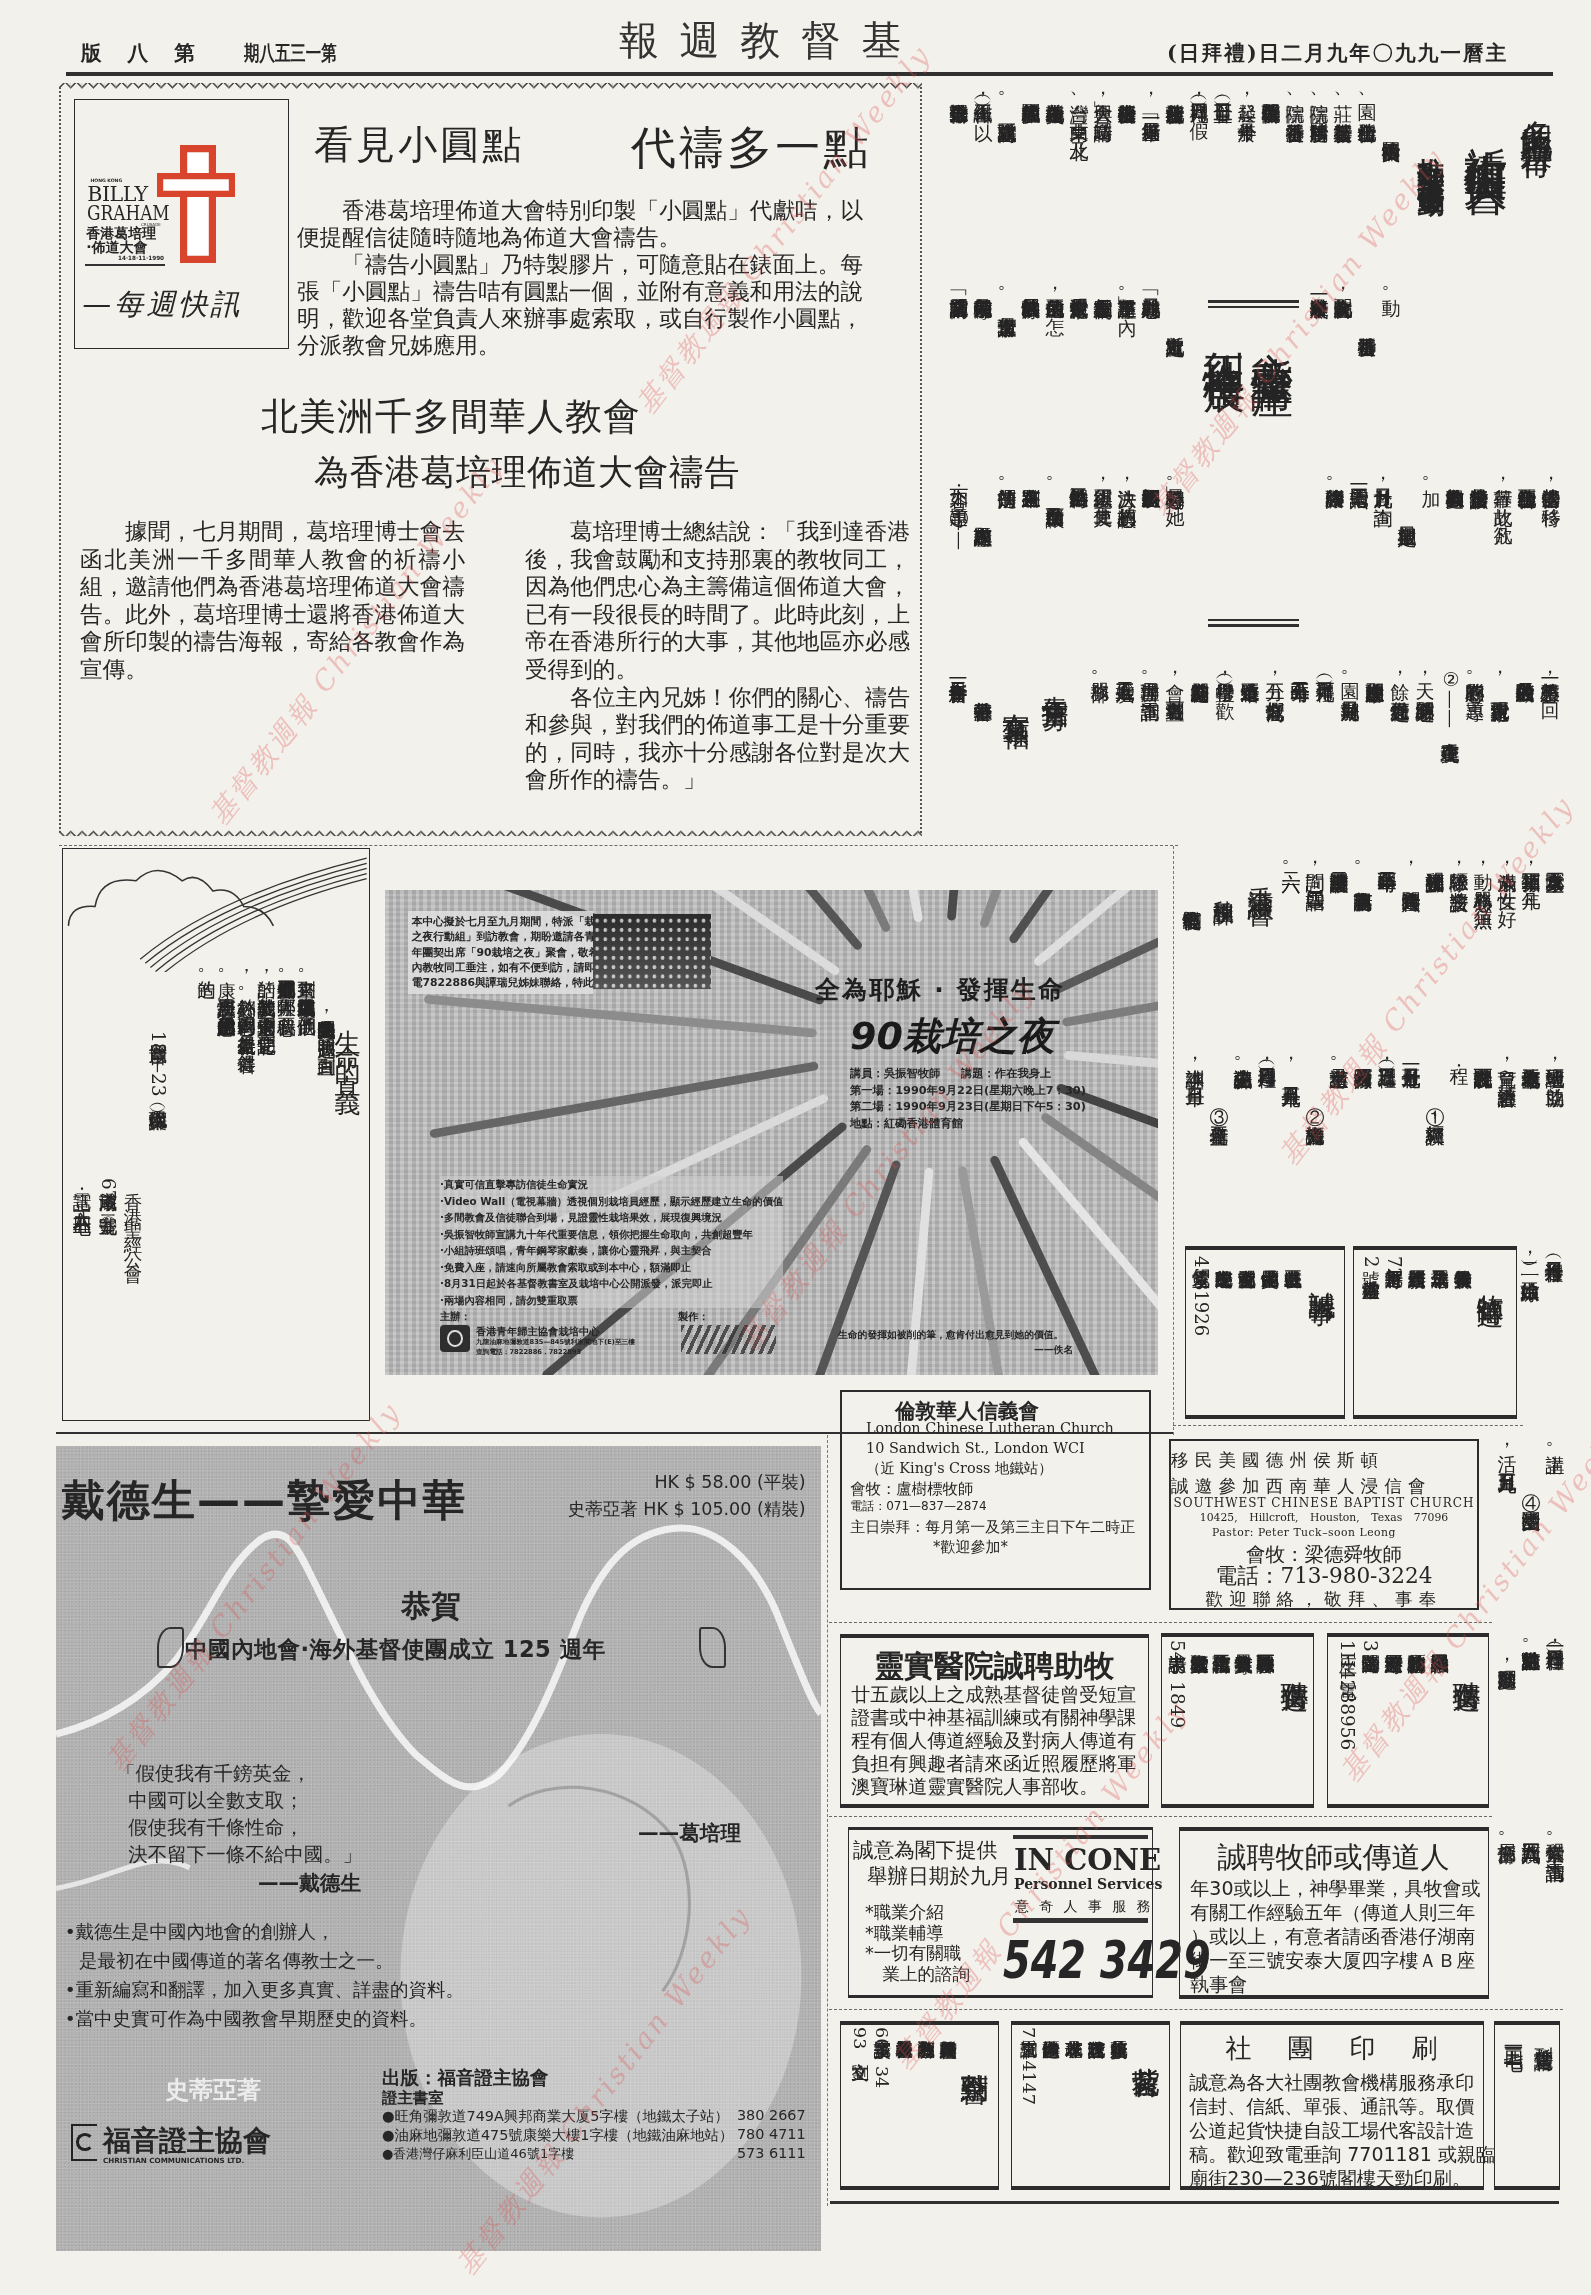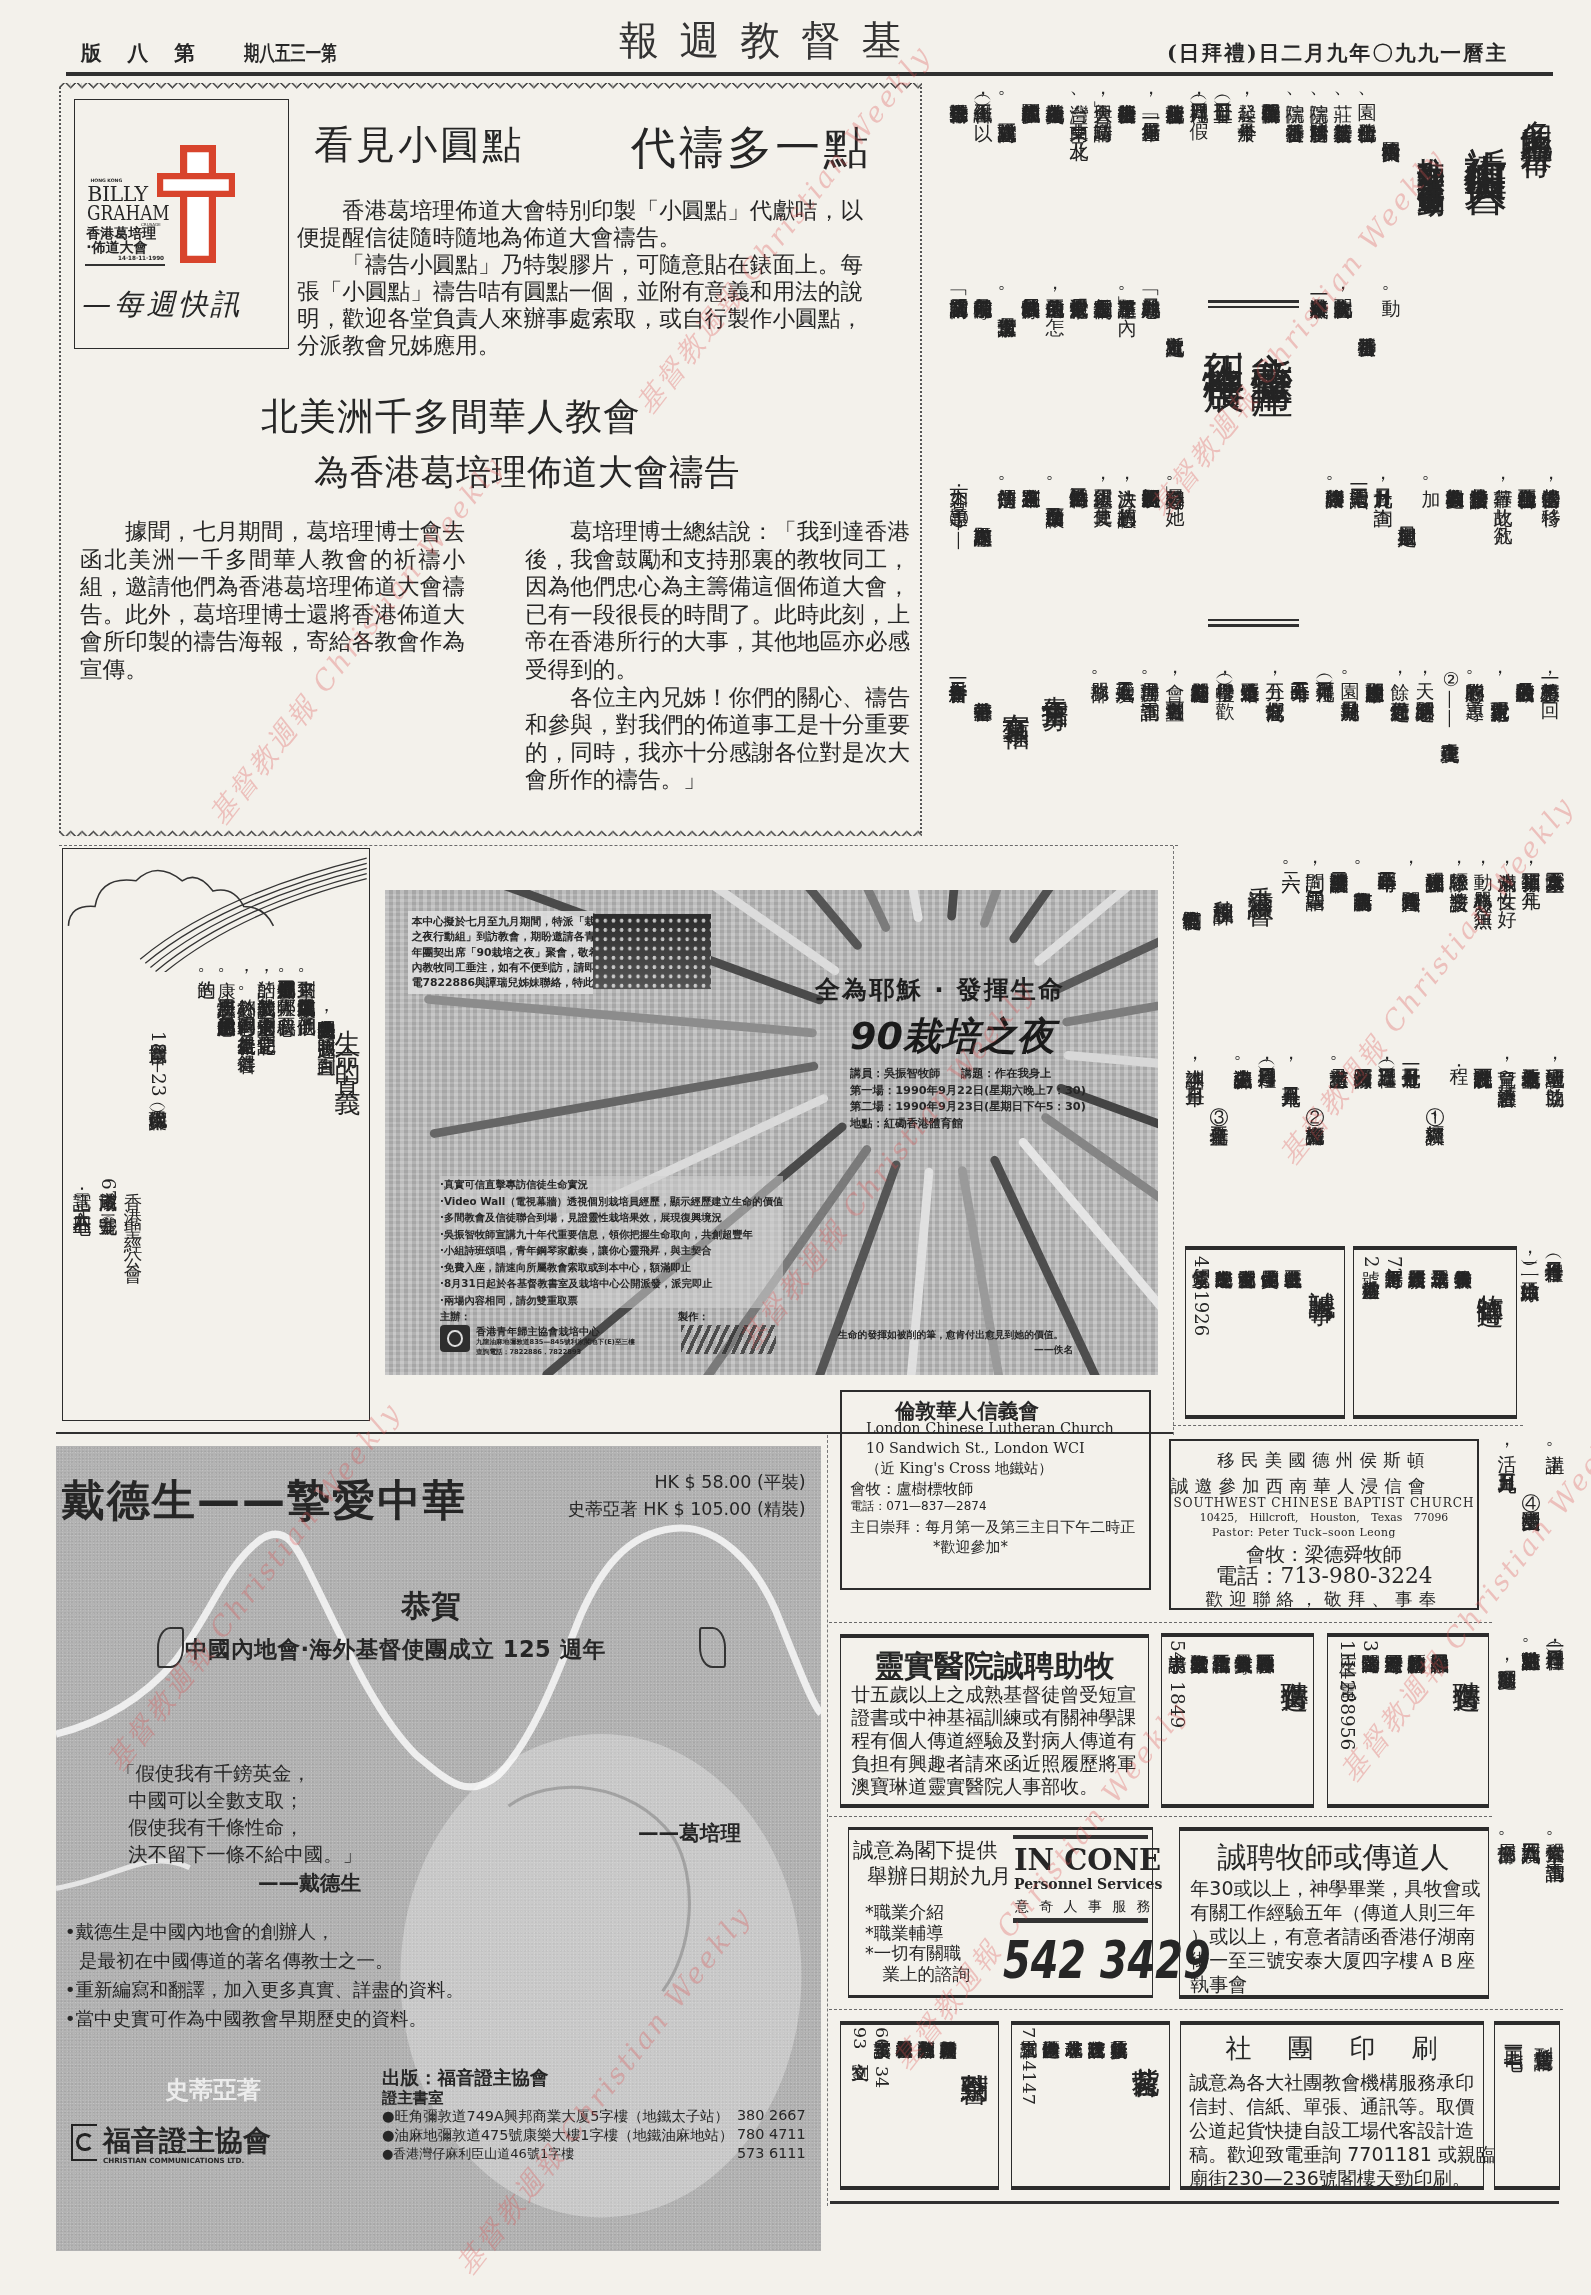--- a/index.html
+++ b/index.html
@@ -442,21 +442,21 @@
     <div class="h serif" style="left:24px;top:28px;font-size:14.4px">London Chinese Lutheran Church</div>
     <div class="h serif" style="left:24px;top:48px;font-size:14.4px">10 Sandwich St., London WCI</div>
     <div class="h serif" style="left:24px;top:67px;font-size:14.4px">（近 King's Cross 地鐵站）</div>
     <div class="h" style="left:8.2px;top:87px;font-size:15.4px">會牧：盧樹標牧師</div>
     <div class="h" style="left:8.2px;top:106px;font-size:12px">電話：071—837—2874</div>
     <div class="h" style="left:8.2px;top:126px;font-size:15px">主日崇拜：每月第一及第三主日下午二時正</div>
     <div class="h" style="left:91px;top:146px;font-size:15px">*歡迎參加*</div>
   </div>
 
   <div class="box" style="left:1169px;top:1439px;width:310px;height:171px;border-width:2.1px">
-    <div class="h serif" style="left:0;width:306px;text-align:center;top:6.7px;font-size:17.5px;letter-spacing:6.2px">移民美國德州侯斯頓</div>
+    <div class="h serif" style="left:0;width:306px;top:6.7px;font-size:17.5px;letter-spacing:6.2px">移民美國德州侯斯頓</div>
     <div class="h serif" style="left:0;width:306px;top:33px;font-size:17.5px;letter-spacing:6.2px">誠邀參加西南華人浸信會</div>
     <div class="h serif" style="left:0;width:306px;text-align:center;top:55px;font-size:12px;letter-spacing:1px">SOUTHWEST CHINESE BAPTIST CHURCH</div>
     <div class="h serif" style="left:0;width:306px;text-align:center;top:70px;font-size:10.8px;word-spacing:8.2px">10425, Hillcroft, Houston, Texas 77096</div>
     <div class="h serif" style="left:0;width:266px;text-align:center;top:85px;font-size:10.8px;letter-spacing:0.5px">Pastor: Peter Tuck–soon Leong</div>
     <div class="h serif" style="left:0;width:306px;text-align:center;top:100px;font-size:19.5px">會牧：梁德舜牧師</div>
     <div class="h serif" style="left:0;width:306px;text-align:center;top:120px;font-size:21.6px">電話：713-980-3224</div>
     <div class="h serif" style="left:0;width:306px;text-align:center;top:146px;font-size:17.5px;letter-spacing:6.2px">歡迎聯絡，敬拜、事奉</div>
   </div>
 
   <div class="dash-h" style="left:829px;top:1622px;width:663px"></div>

